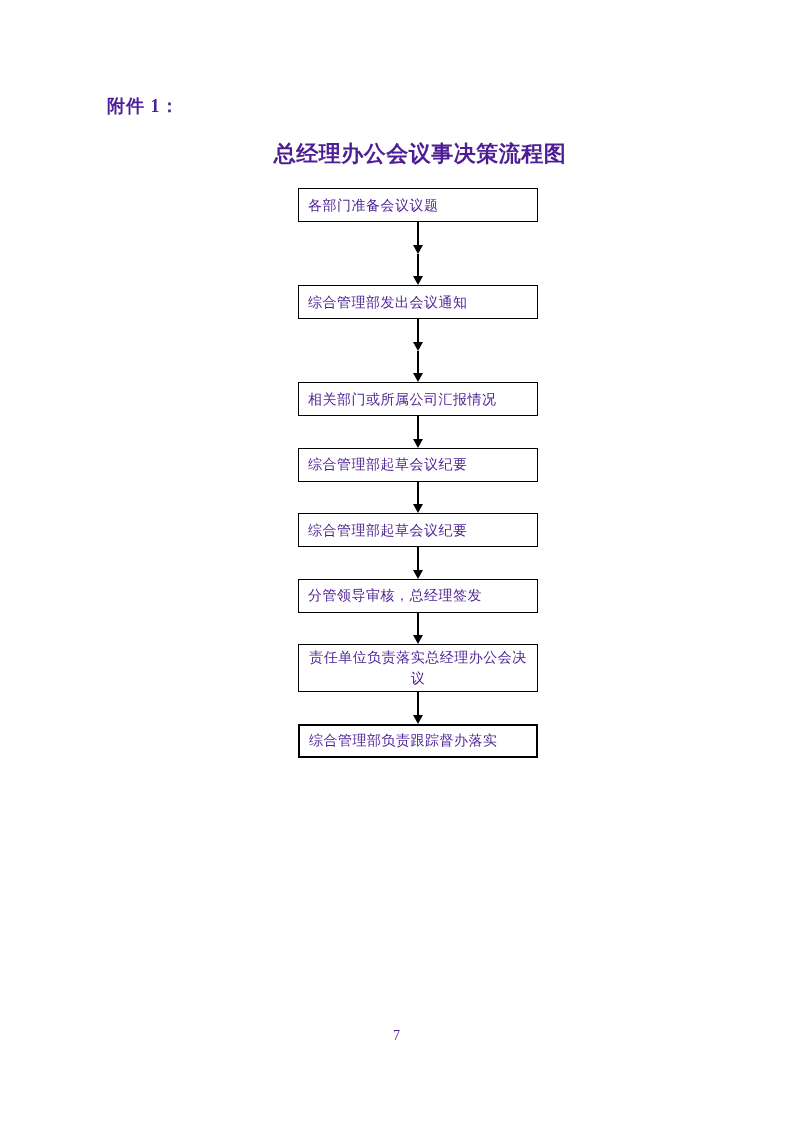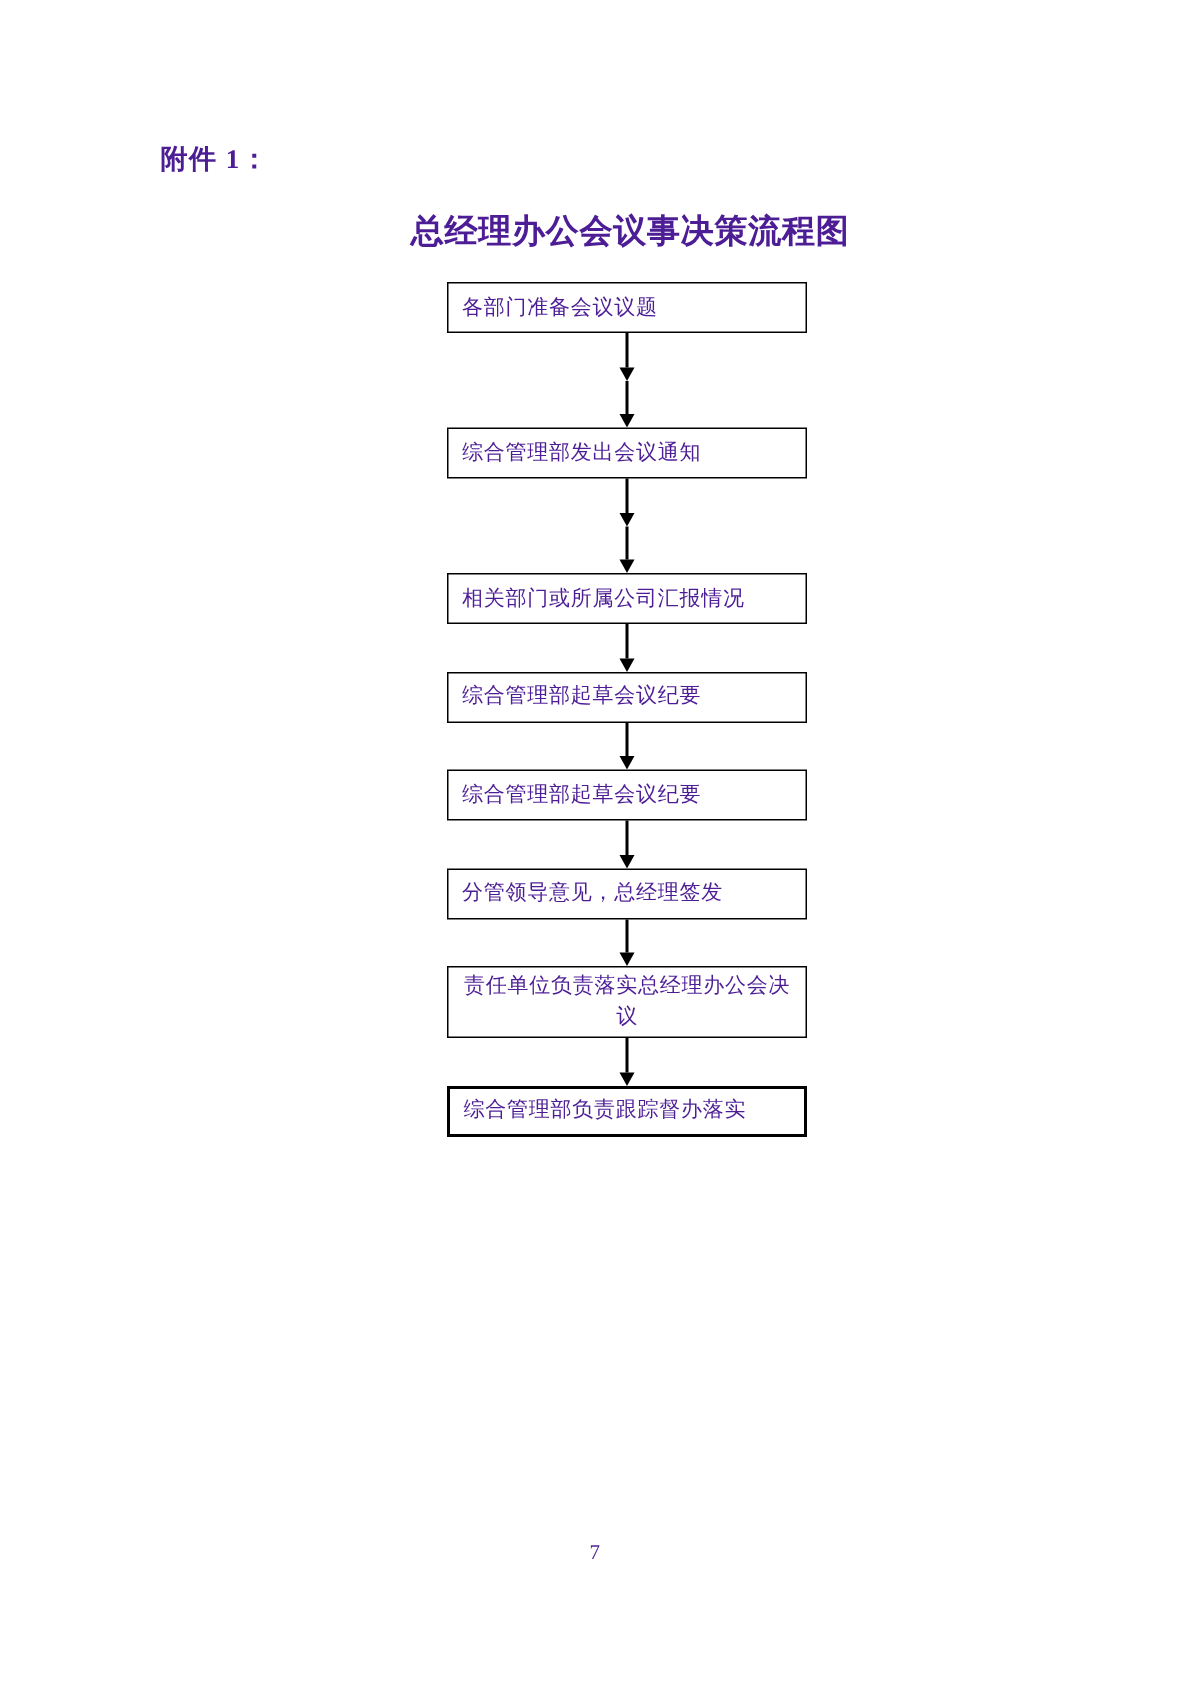--- a/index.html
+++ b/index.html
@@ -161,21 +161,21 @@
       <span>综合管理部起草会议纪要</span>
     </div>
     <div class="arrow">
       <div class="arrow-line"></div>
       <div class="arrow-head"></div>
     </div>
   </div>
 
   <div class="step">
     <div class="flow-box">
-      <span>分管领导意见，总经理签发</span>
+      <span>分管领导审核，总经理签发</span>
     </div>
     <div class="arrow">
       <div class="arrow-line"></div>
       <div class="arrow-head"></div>
     </div>
   </div>
 
   <div class="step">
     <div class="flow-box">
       <span>责任单位负责落实总经理办公会决议</span>

